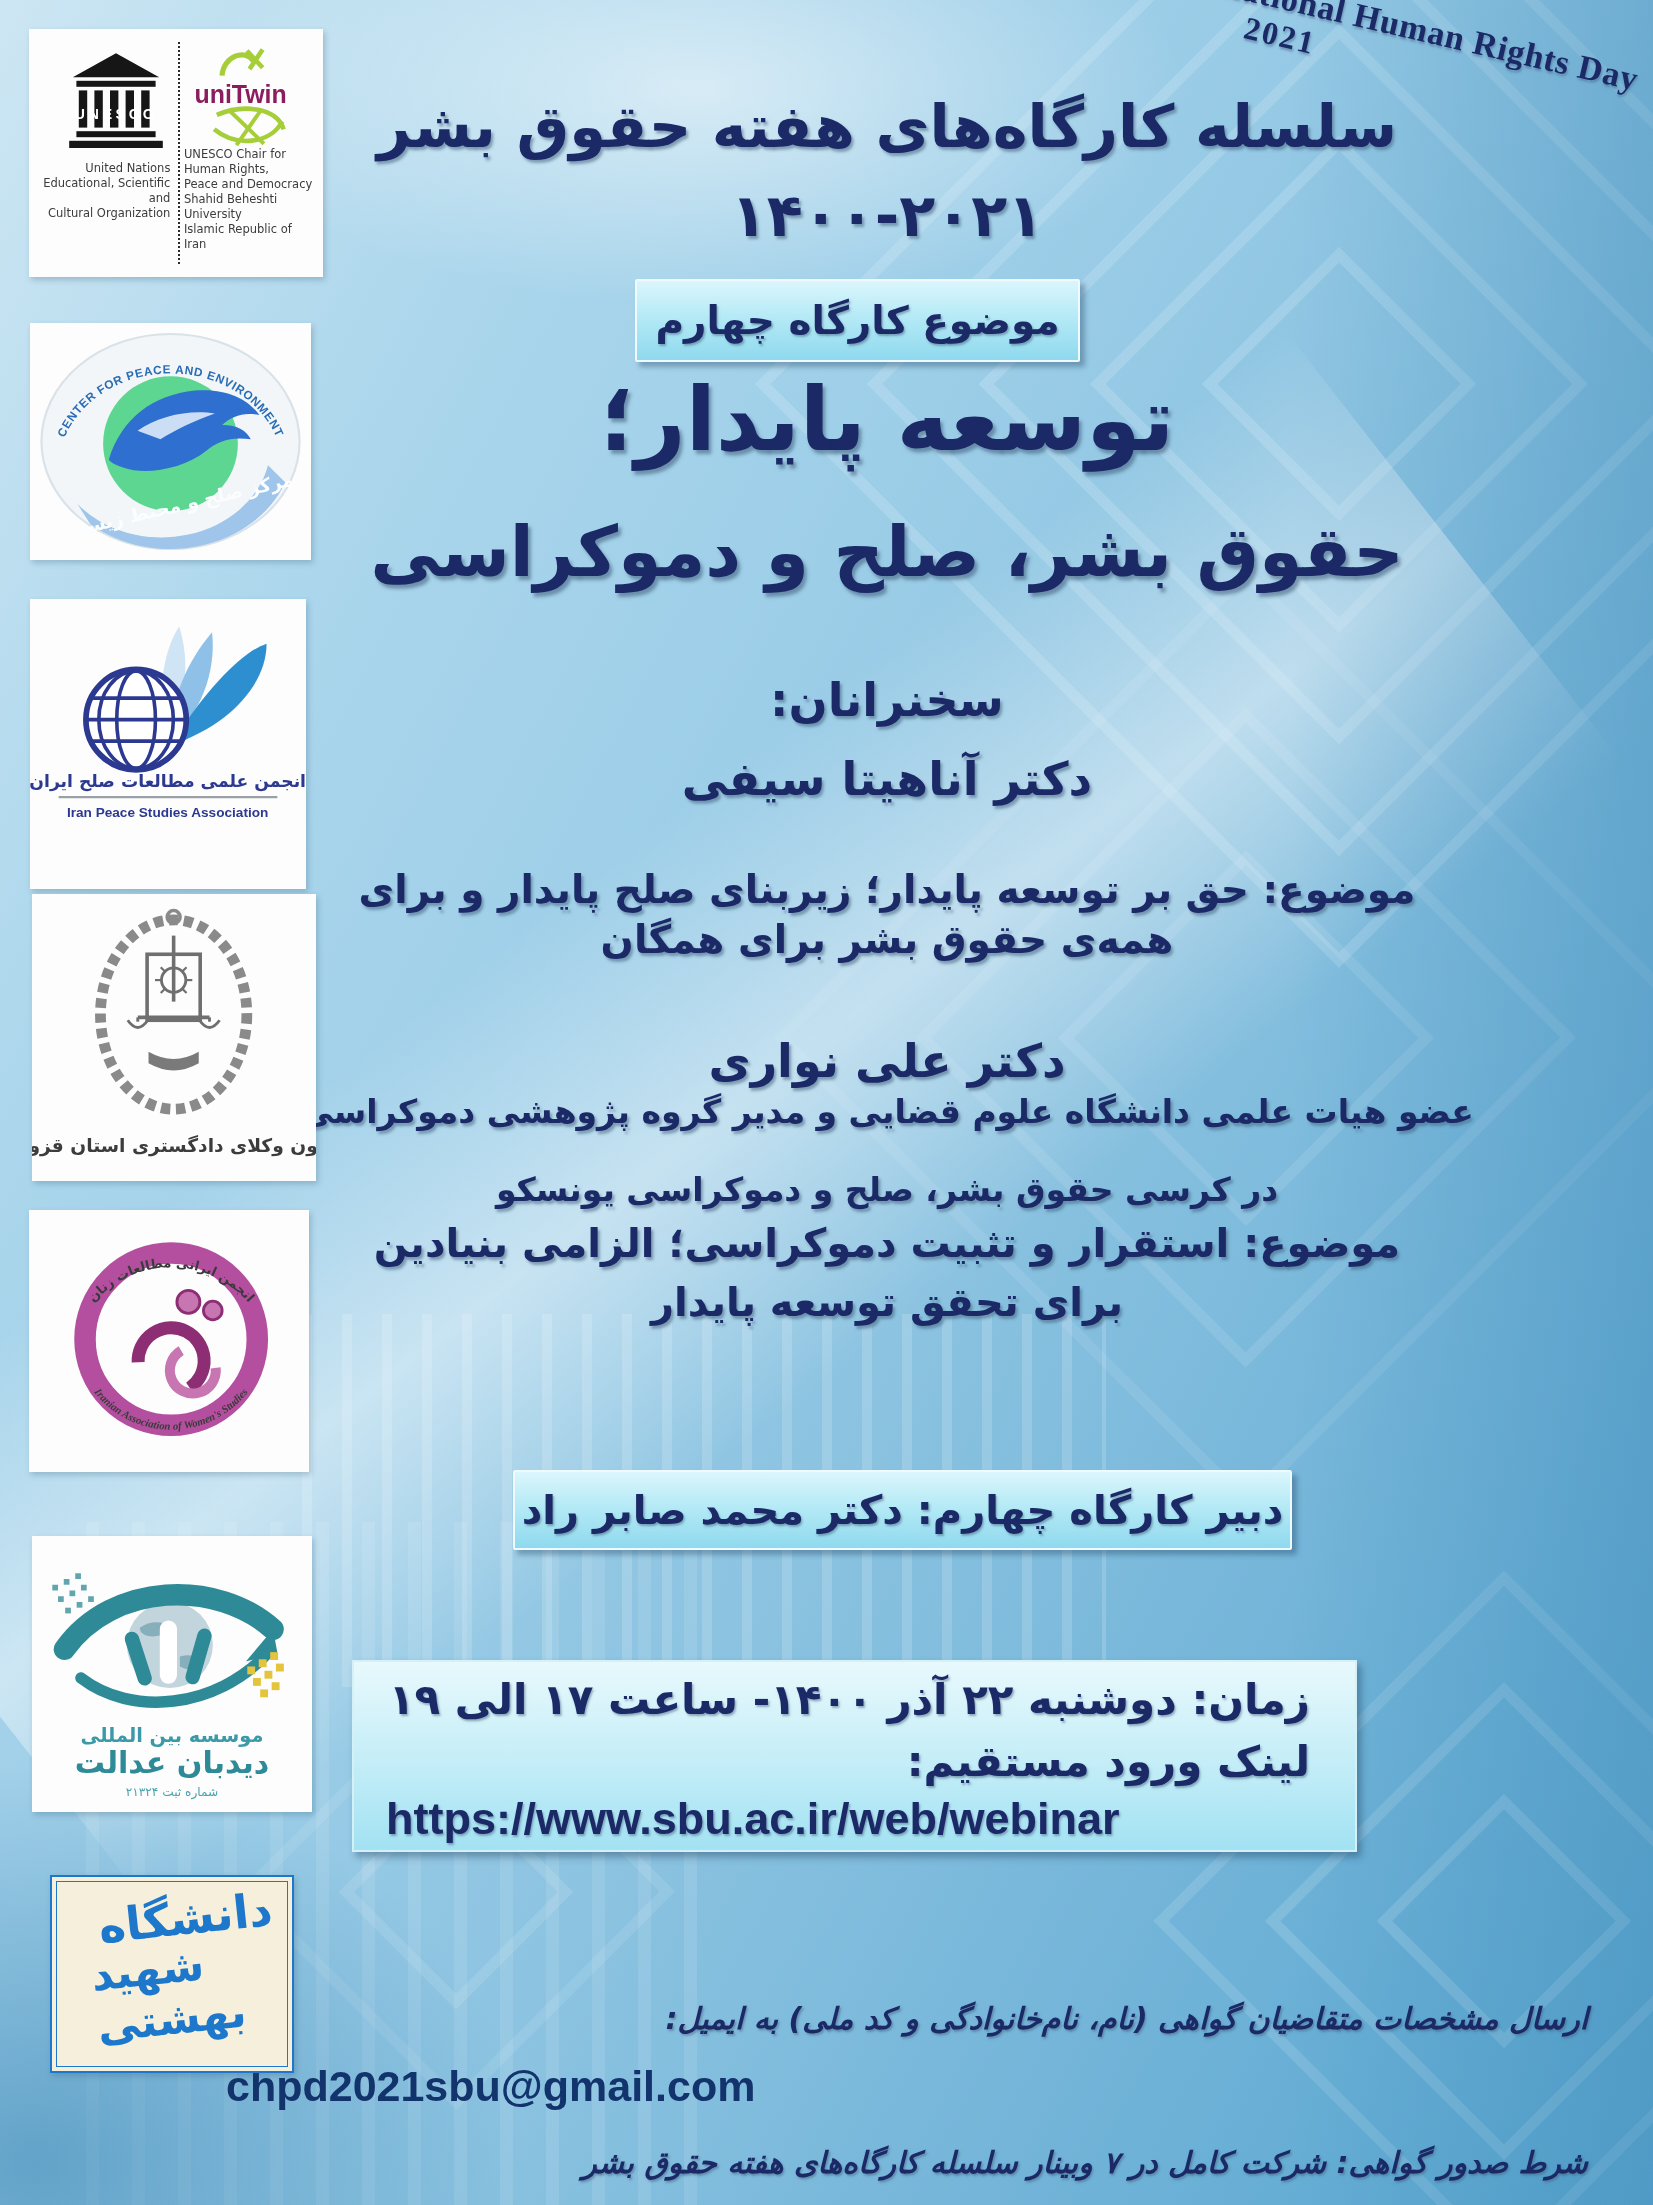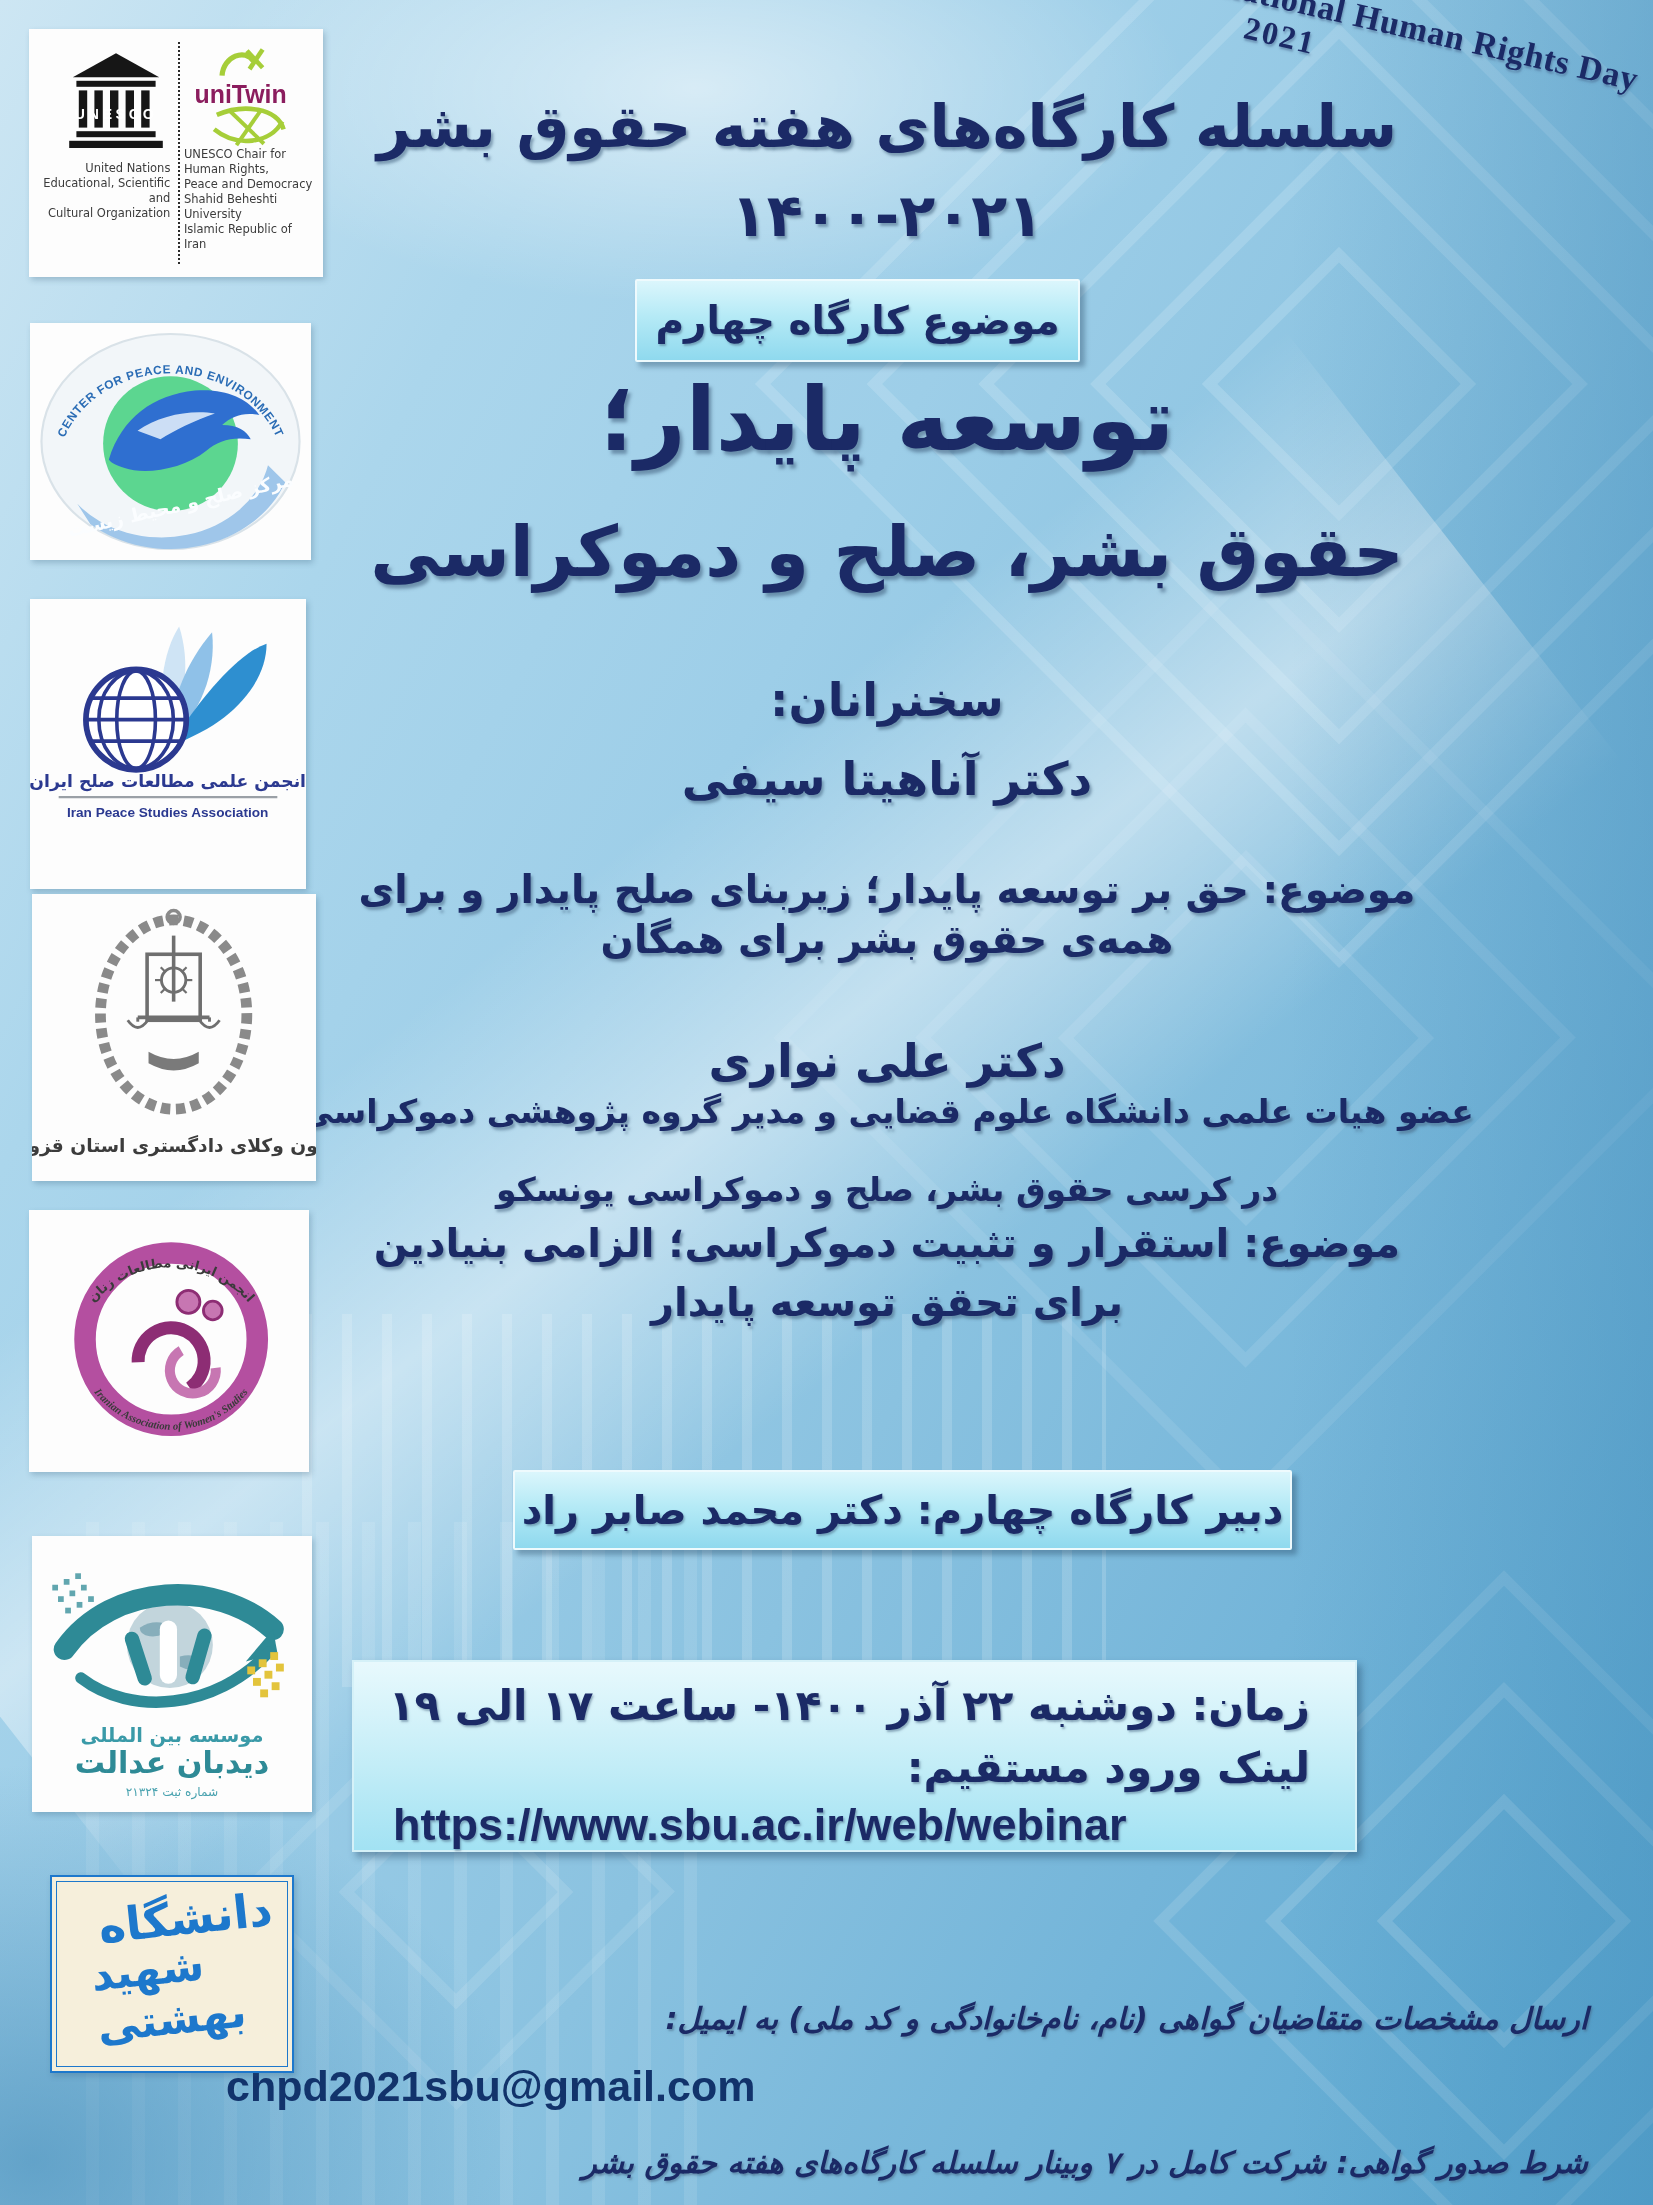--- a/index.html
+++ b/index.html
@@ -22,21 +22,21 @@
     white-space:nowrap;text-shadow:2.2px 2.9px 2.9px rgba(70,100,130,.55);}
   .rtl{direction:rtl;}
   .badge{position:absolute;background:linear-gradient(180deg,#dbf6fc 0%,#b5eaf6 45%,#8fd9ee 100%);
     border:2.9px solid #eefafd;box-shadow:4.3px 5px 5.7px rgba(30,60,90,.35);border-radius:2.2px;
     display:flex;align-items:center;justify-content:center;color:#1b2a66;font-weight:bold;
     text-shadow:1.4px 2.2px 2.2px rgba(70,100,130,.5);}
   .timebox{position:absolute;left:352px;top:1660px;width:1001px;height:188px;
     background:linear-gradient(180deg,#e8f9fd 0%,#c3edf7 55%,#a2e2f3 100%);
     border:2.2px solid #d5f1f8;box-shadow:4.3px 5px 7.2px rgba(25,55,85,.4);}
   .timebox .line{position:absolute;color:#1b2a66;font-weight:bold;white-space:nowrap;
-    text-shadow:1.4px 2.2px 2.2px rgba(70,100,130,.5);margin-top:6px;}
+    text-shadow:1.4px 2.2px 2.2px rgba(70,100,130,.5);}
   .ribbon{position:absolute;left:1109px;top:4.3px;width:560px;transform:rotate(13deg);
     font-family:"Liberation Serif",serif;color:#1b2a66;font-weight:bold;text-align:center;
     text-shadow:1.4px 2.2px 2.2px rgba(70,100,140,.5);}
   .ribbon .r1{font-size:34px;letter-spacing:0.7px;}
   .ribbon .r2{font-size:32px;letter-spacing:2.2px;padding-right:215px;}
   .logo-box{position:absolute;background:#fdfdfd;box-shadow:2.2px 2.9px 5.7px rgba(50,90,120,.28);overflow:hidden;}
   .cap{font-family:"DejaVu Sans",sans-serif;color:#3c3c3c;font-size:11.5px;line-height:1.3;}
   .unesco-flex{display:flex;height:100%;padding:10px 7.2px;box-sizing:border-box;}
   .unesco-left{width:48%;display:flex;flex-direction:column;align-items:flex-end;}
   .unesco-div{border-left:2.9px dotted #2a2a2a;margin:2.9px 4.3px 2.9px 7.2px;}
@@ -102,21 +102,21 @@
   <div class="txt rtl" style="top:1220px;font-size:40px;">موضوع: استقرار و تثبیت دموکراسی؛ الزامی بنیادین</div>
   <div class="txt rtl" style="top:1279px;font-size:40px;">برای تحقق توسعه پایدار</div>
 
   <div class="badge" style="left:513px;top:1470px;width:775px;height:76px;font-size:40px;">
     <span class="rtl">دبیر کارگاه چهارم: دکتر محمد صابر راد</span>
   </div>
 
   <div class="timebox">
     <div class="line rtl" style="top:13px;right:45px;font-size:42px;">زمان: دوشنبه ۲۲ آذر ۱۴۰۰- ساعت ۱۷ الی ۱۹</div>
     <div class="line rtl" style="top:75px;right:45px;font-size:42px;">لینک ورود مستقیم:</div>
-    <div class="line" dir="ltr" style="top:131px;left:39px;font-size:45px;font-family:'Liberation Sans',sans-serif;">https://www.sbu.ac.ir/web/webinar</div>
+    <div class="line" dir="ltr" style="top:131px;left:32px;font-size:45px;font-family:'Liberation Sans',sans-serif;">https://www.sbu.ac.ir/web/webinar</div>
   </div>
 
   <div class="foot rtl" style="top:2001px;font-size:30px;">ارسال مشخصات متقاضیان گواهی (نام، نام‌خانوادگی و کد ملی) به ایمیل:</div>
   <div class="email" dir="ltr">chpd2021sbu@gmail.com</div>
   <div class="foot rtl" style="top:2145px;font-size:30px;">شرط صدور گواهی: شرکت کامل در ۷ وبینار سلسله کارگاه‌های هفته حقوق بشر</div>
 
   <div class="logo-box" style="left:29px;top:29px;width:294px;height:248px;">
     <div class="unesco-flex">
       <div class="unesco-left">
         <svg width="108" height="122" viewBox="0 0 180 180">

